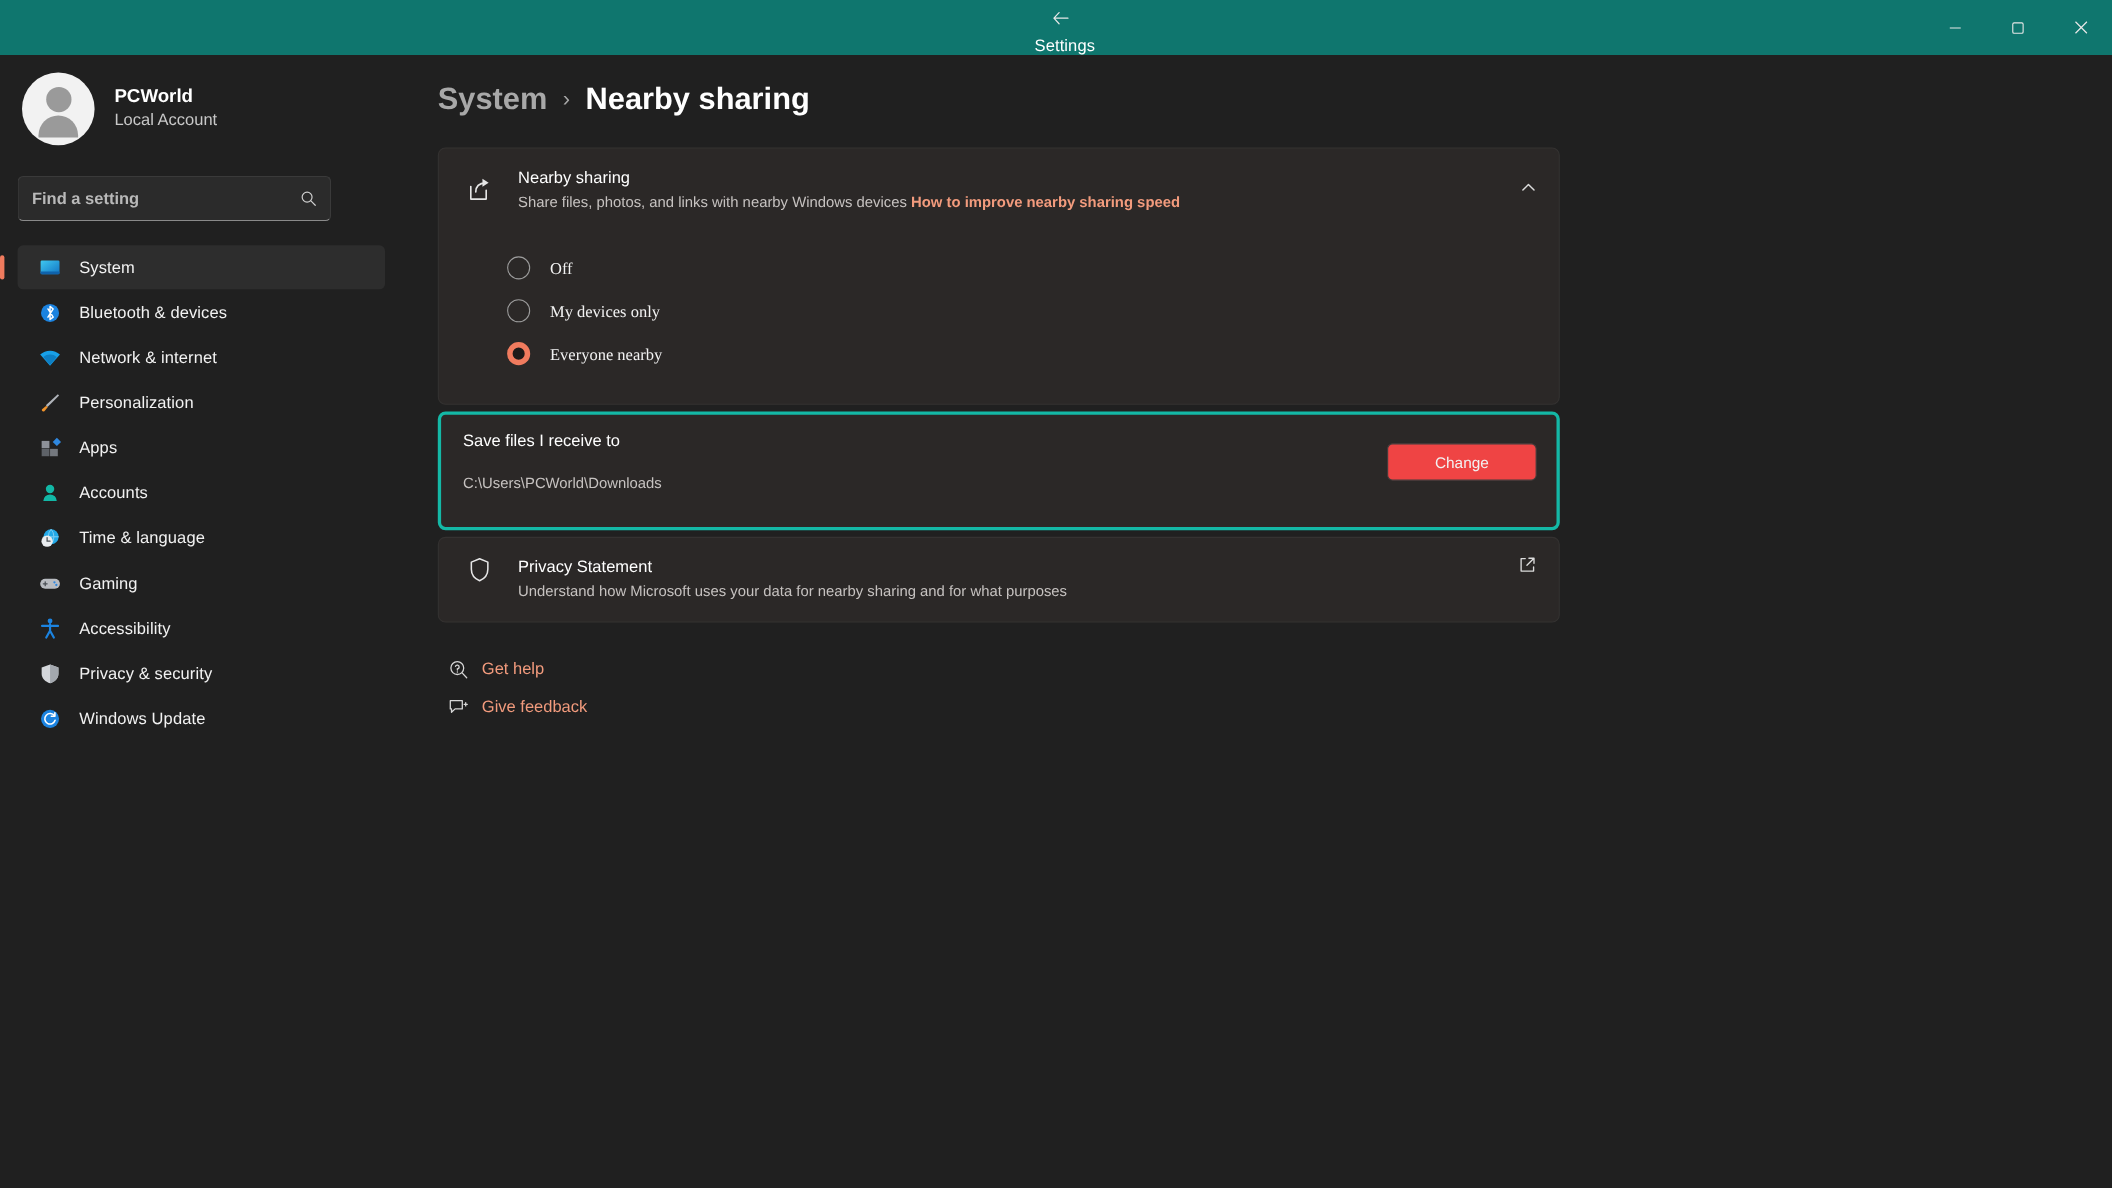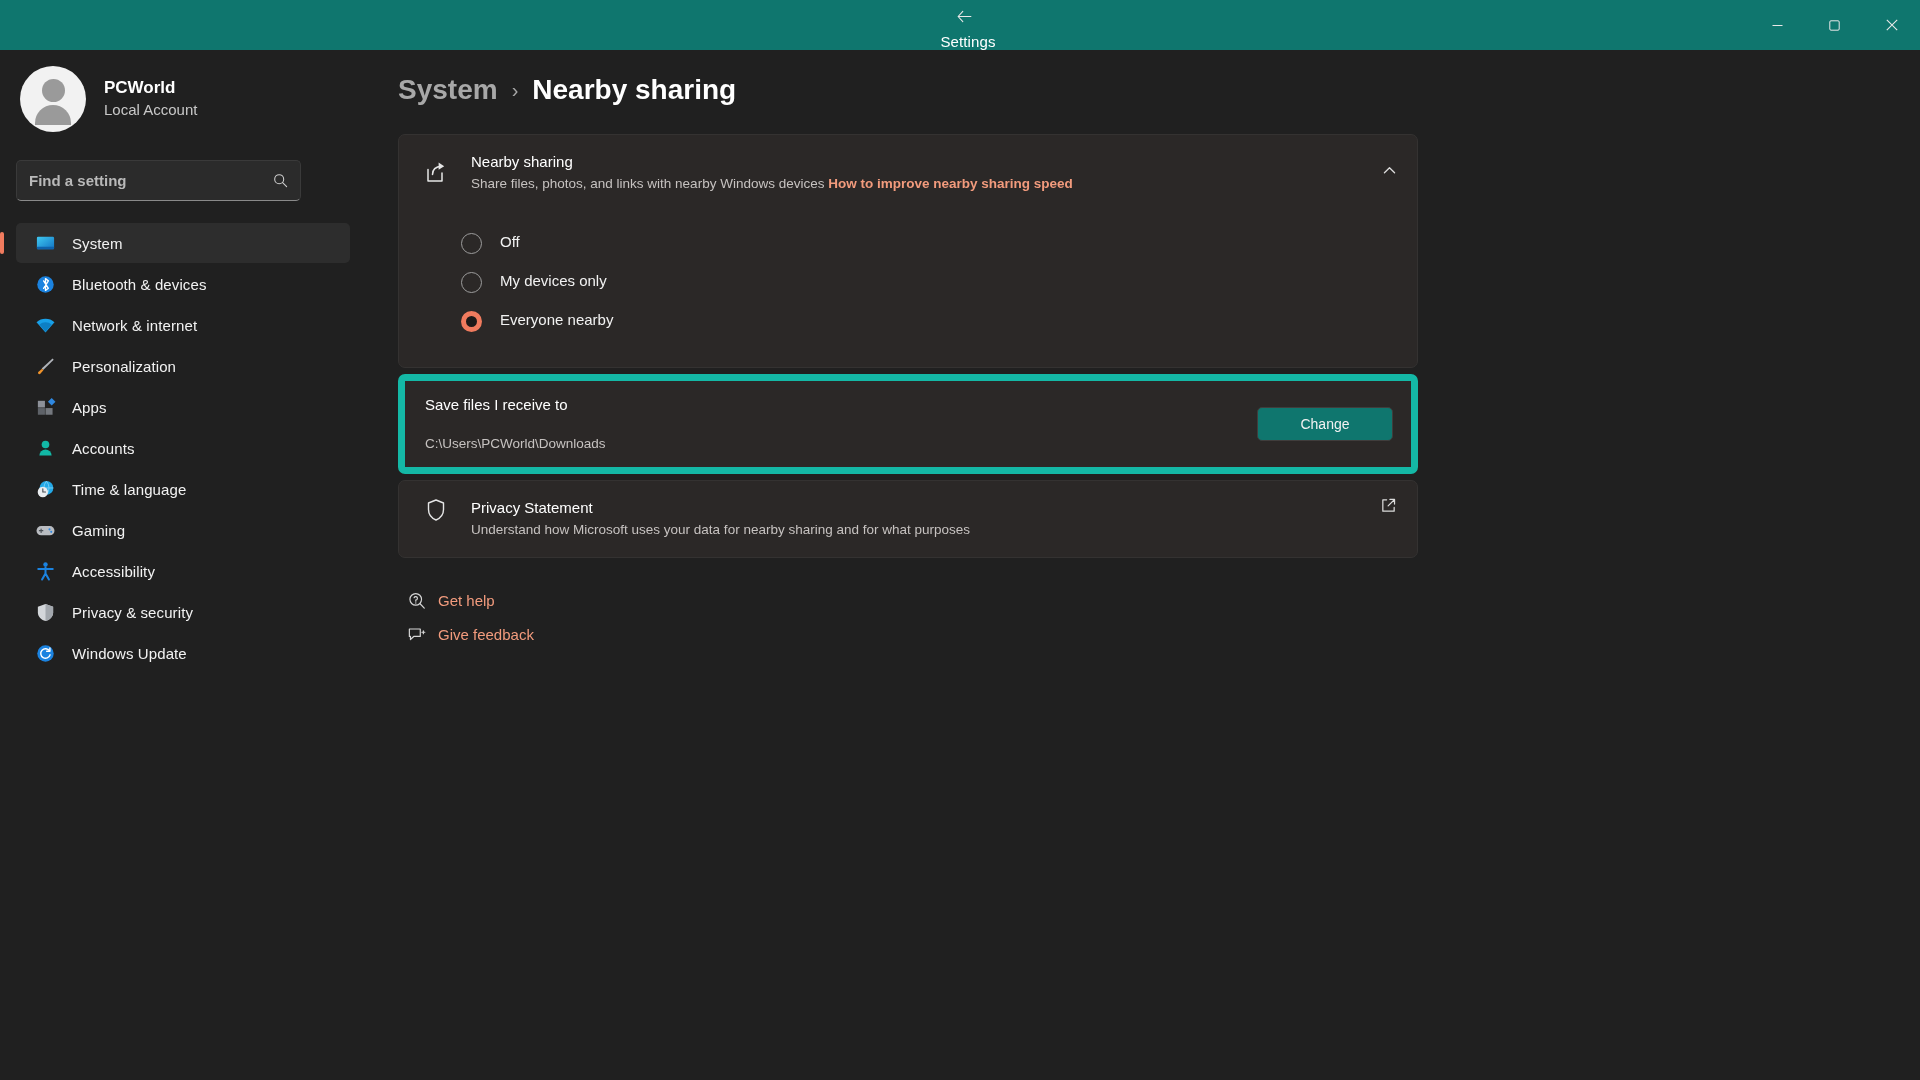--- a/index.html
+++ b/index.html
@@ -107,44 +107,44 @@
     cursor:pointer;
   }
   .card-head .glyph { width:30px; flex:0 0 30px; display:flex; justify-content:center; }
   .card-title { font-size:15px; color:#ffffff; line-height:1.4; }
   .card-sub { font-size:13.5px; color:#c6c2c0; line-height:1.5; margin-top:2px; }
   .card-sub a { color:#f29b7d; text-decoration:none; font-weight:bold; cursor:pointer; }
   .card-head .chev { margin-left:auto; color:#dcdcdc; }
 
   .radio-zone { padding:14px 0 26px 0; }
   .radio-row {
-    display:flex; align-items:flex-start; gap:18px;
-    padding:9px 0 9px 62px; cursor:pointer;
+    display:flex; align-items:flex-end; gap:18px;
+    padding:9px 0 9px 62px; cursor:pointer;font-family:Liberation Serif, serif;
   }
   .radio {
     width:21px; height:21px; border-radius:50%;
     border:1.6px solid #9c9c9c; background:transparent;
     flex:0 0 21px; position:relative;
   }
   .radio.checked {
     border:5.5px solid #f07b5e; background:#1d1a19;
   }
   .radio-label { font-size:15px; color:#f2f2f2; }
 
   .row {
     display:flex; align-items:center;
-    background:#2b2827; border:7px solid #14b8a6;
+    background:#2b2827; border:3px solid #14b8a6;
     border-radius:7px; margin-bottom:6px;
-    padding:13px 18px 13px 20px; min-height:62px;
+    padding:13px 18px 29px 20px; min-height:62px;
   }
   .row-text { flex:1; }
   .row-title { font-size:15px; color:#ffffff; line-height:1.45; }
   .row-sub { font-size:13.5px; color:#c6c2c0; line-height:1.5; margin-top:18px; }
   .btn {
-    background:#0f766e; border:1px solid #403d3c;
+    background:#ef4444; border:1px solid #403d3c;
     border-radius:5px; color:#f2f2f2; font-size:14px;
     font-family:inherit; padding:0 20px; height:34px; min-width:136px;
     cursor:pointer;
   }
 
   .link-row { display:flex; align-items:flex-start; gap:20px; padding:16px 20px 16px 22px; min-height:66px; cursor:pointer; }
   .link-row .glyph { width:30px; flex:0 0 30px; display:flex; justify-content:center; }
   .link-row .ext { margin-left:auto; color:#dcdcdc; }
 
   .footlinks { margin-top:26px; margin-left:6px; }

